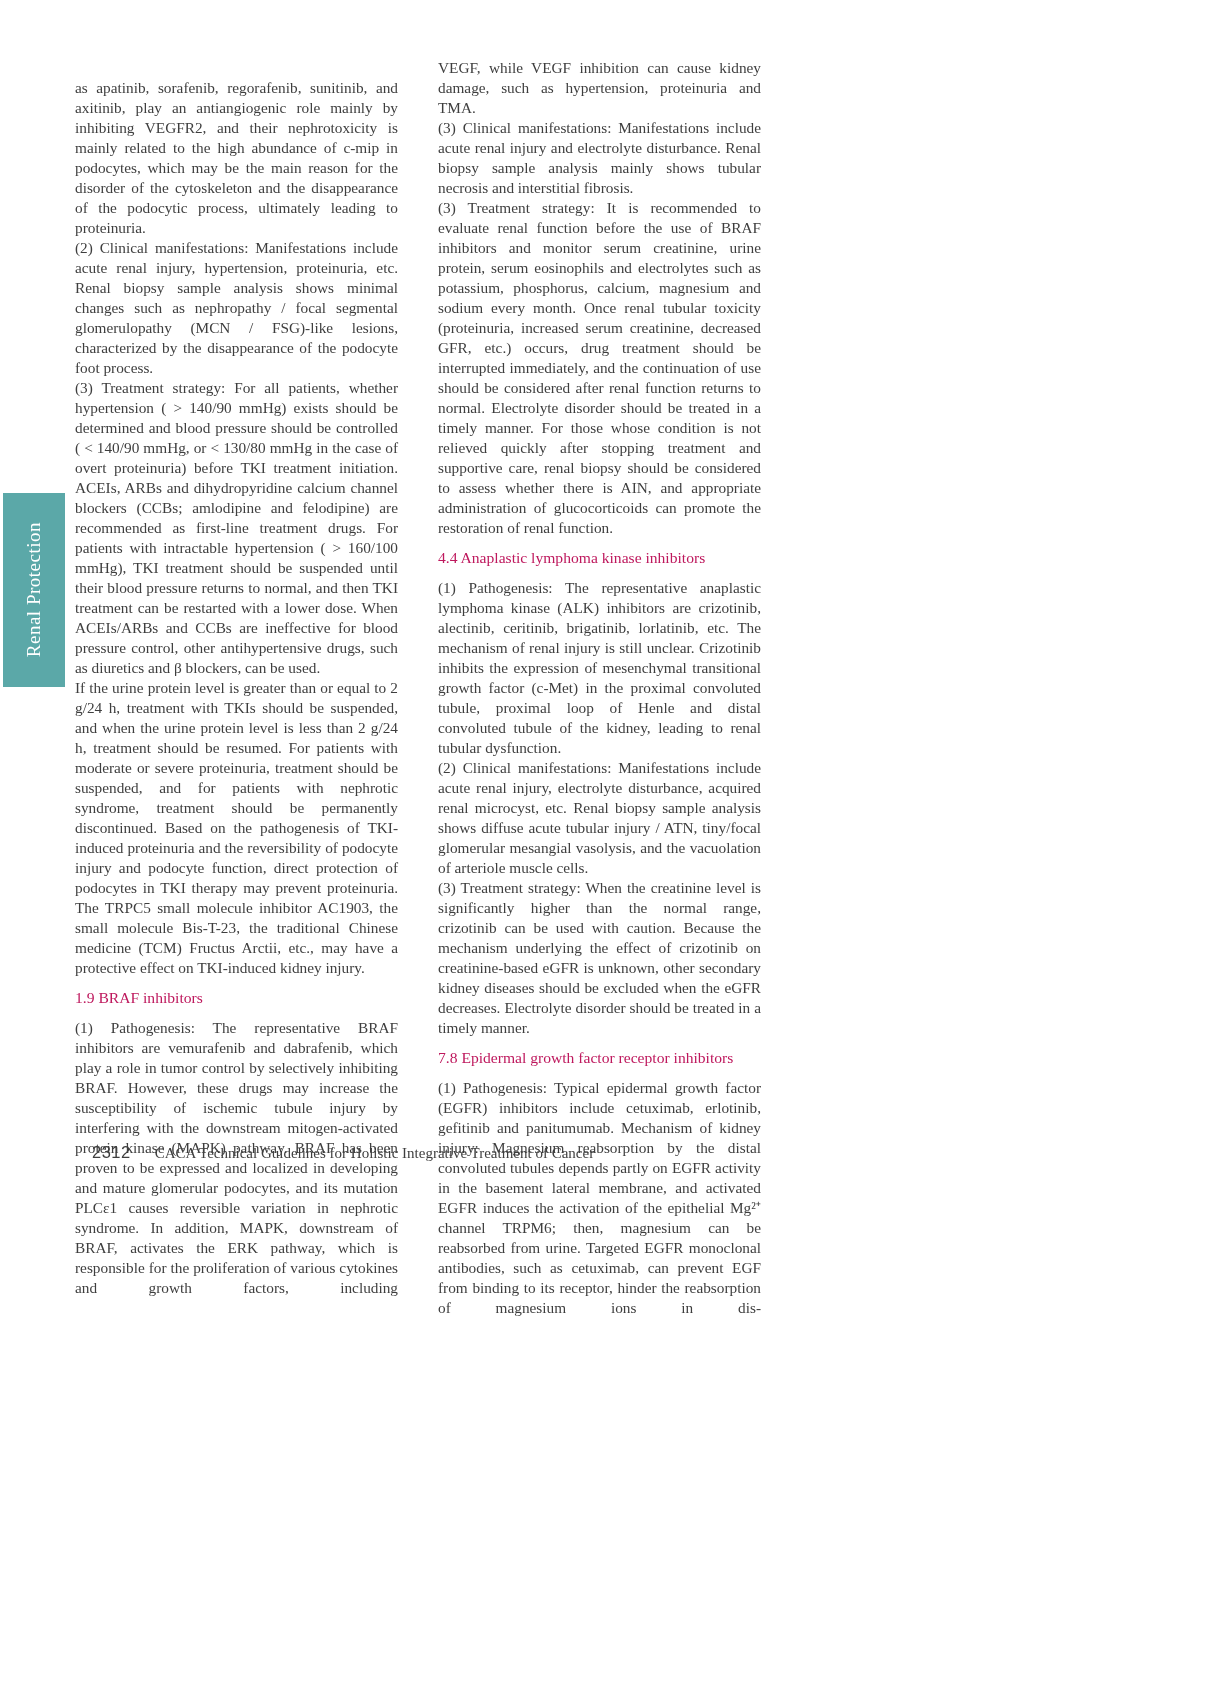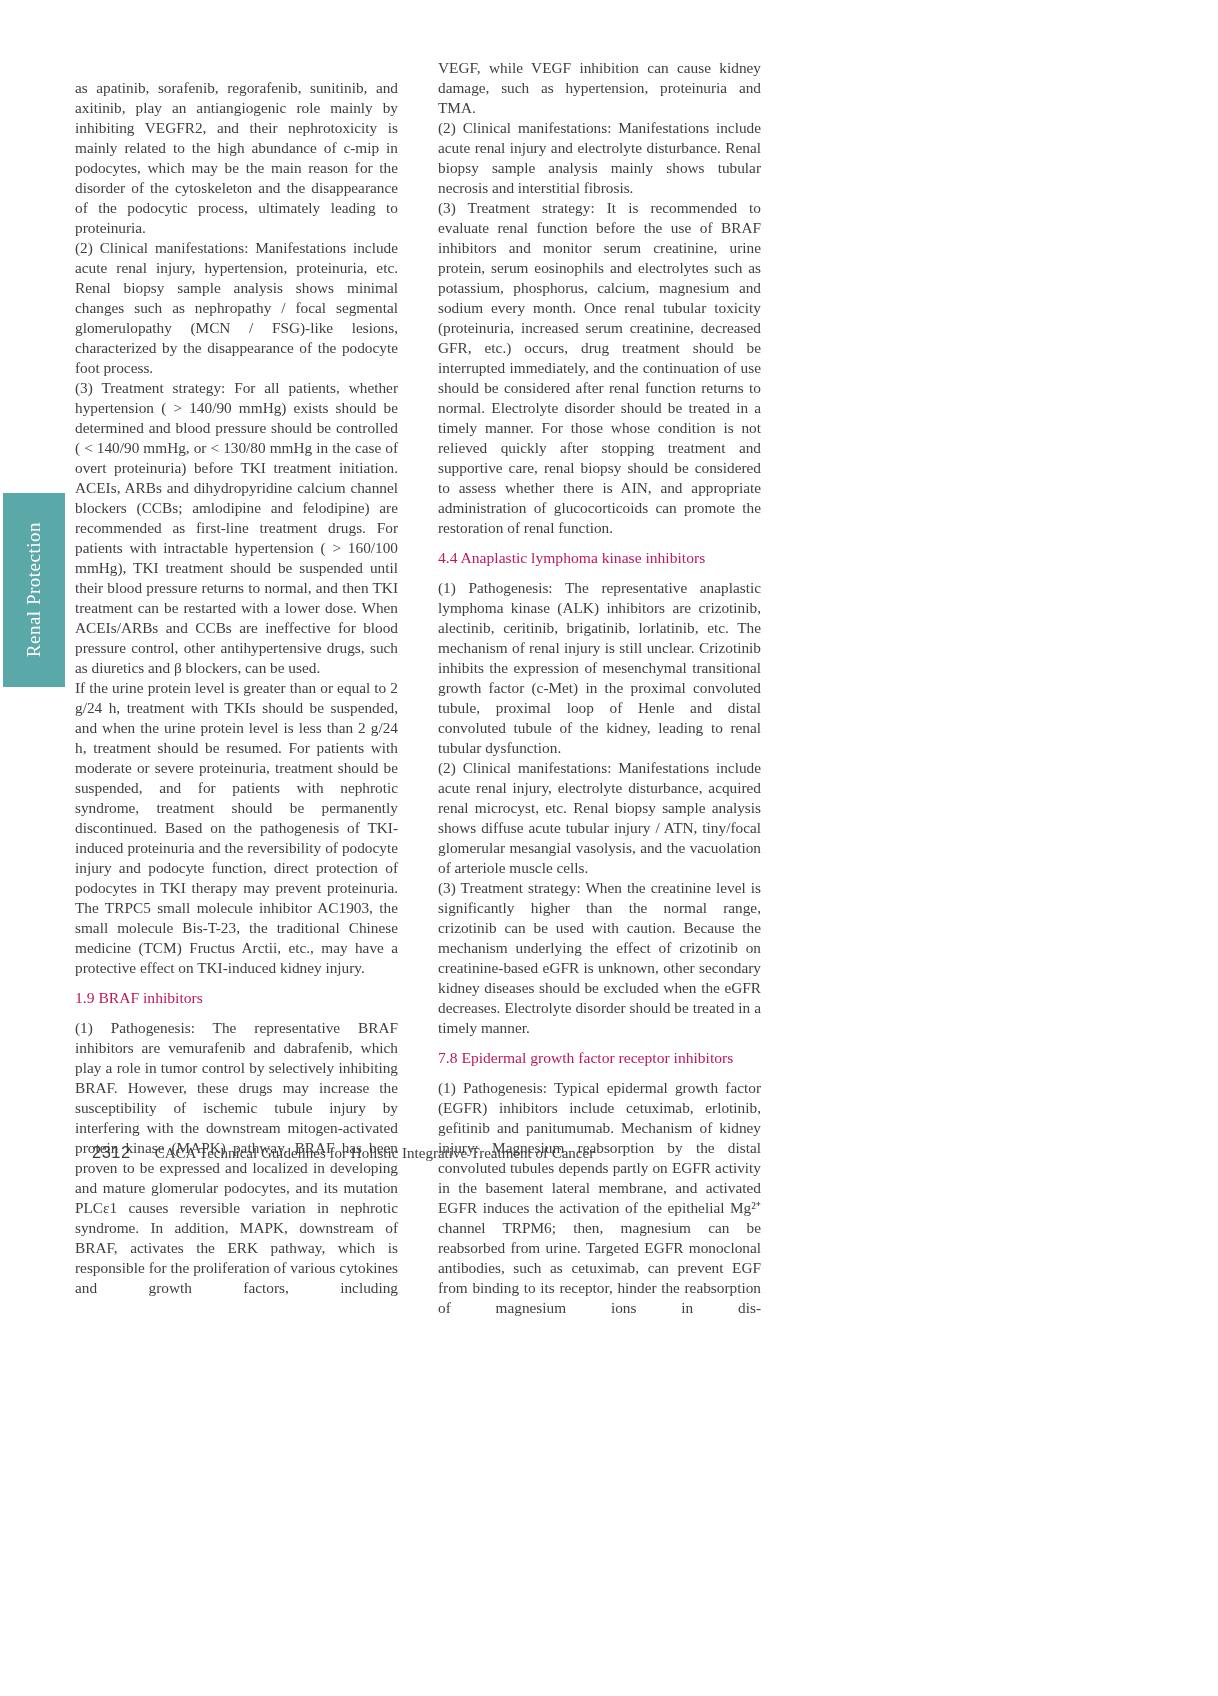--- a/index.html
+++ b/index.html
@@ -92,21 +92,21 @@
       <p class="para">as apatinib, sorafenib, regorafenib, sunitinib, and axitinib, play an antiangiogenic role mainly by inhibiting VEGFR2, and their nephrotoxicity is mainly related to the high abundance of c-mip in podocytes, which may be the main reason for the disorder of the cytoskeleton and the disappearance of the podocytic process, ultimately leading to proteinuria.</p>
       <p class="para">(2) Clinical manifestations: Manifestations include acute renal injury, hypertension, proteinuria, etc. Renal biopsy sample analysis shows minimal changes such as nephropathy / focal segmental glomerulopathy (MCN / FSG)-like lesions, characterized by the disappearance of the podocyte foot process.</p>
       <p class="para">(3) Treatment strategy: For all patients, whether hypertension ( &gt; 140/90 mmHg) exists should be determined and blood pressure should be controlled ( &lt; 140/90 mmHg, or &lt; 130/80 mmHg in the case of overt proteinuria) before TKI treatment initiation. ACEIs, ARBs and dihydropyridine calcium channel blockers (CCBs; amlodipine and felodipine) are recommended as first-line treatment drugs. For patients with intractable hypertension ( &gt; 160/100 mmHg), TKI treatment should be suspended until their blood pressure returns to normal, and then TKI treatment can be restarted with a lower dose. When ACEIs/ARBs and CCBs are ineffective for blood pressure control, other antihypertensive drugs, such as diuretics and β blockers, can be used.</p>
       <p class="para">If the urine protein level is greater than or equal to 2 g/24 h, treatment with TKIs should be suspended, and when the urine protein level is less than 2 g/24 h, treatment should be resumed. For patients with moderate or severe proteinuria, treatment should be suspended, and for patients with nephrotic syndrome, treatment should be permanently discontinued. Based on the pathogenesis of TKI-induced proteinuria and the reversibility of podocyte injury and podocyte function, direct protection of podocytes in TKI therapy may prevent proteinuria. The TRPC5 small molecule inhibitor AC1903, the small molecule Bis-T-23, the traditional Chinese medicine (TCM) Fructus Arctii, etc., may have a protective effect on TKI-induced kidney injury.</p>
       <h2 class="heading">1.9 BRAF inhibitors</h2>
       <p class="para cont-next">(1) Pathogenesis: The representative BRAF inhibitors are vemurafenib and dabrafenib, which play a role in tumor control by selectively inhibiting BRAF. However, these drugs may increase the susceptibility of ischemic tubule injury by interfering with the downstream mitogen-activated protein kinase (MAPK) pathway. BRAF has been proven to be expressed and localized in developing and mature glomerular podocytes, and its mutation PLCε1 causes reversible variation in nephrotic syndrome. In addition, MAPK, downstream of BRAF, activates the ERK pathway, which is responsible for the proliferation of various cytokines and growth factors, including</p>
     </section>
 
     <section class="col">
       <p class="para">VEGF, while VEGF inhibition can cause kidney damage, such as hypertension, proteinuria and TMA.</p>
-      <p class="para">(2) Clinical manifestations: Manifestations include acute renal injury and electrolyte disturbance. Renal biopsy sample analysis mainly shows tubular necrosis and interstitial fibrosis.</p>
+      <p class="para">(3) Clinical manifestations: Manifestations include acute renal injury and electrolyte disturbance. Renal biopsy sample analysis mainly shows tubular necrosis and interstitial fibrosis.</p>
       <p class="para">(3) Treatment strategy: It is recommended to evaluate renal function before the use of BRAF inhibitors and monitor serum creatinine, urine protein, serum eosinophils and electrolytes such as potassium, phosphorus, calcium, magnesium and sodium every month. Once renal tubular toxicity (proteinuria, increased serum creatinine, decreased GFR, etc.) occurs, drug treatment should be interrupted immediately, and the continuation of use should be considered after renal function returns to normal. Electrolyte disorder should be treated in a timely manner. For those whose condition is not relieved quickly after stopping treatment and supportive care, renal biopsy should be considered to assess whether there is AIN, and appropriate administration of glucocorticoids can promote the restoration of renal function.</p>
       <h2 class="heading">4.4 Anaplastic lymphoma kinase inhibitors</h2>
       <p class="para">(1) Pathogenesis: The representative anaplastic lymphoma kinase (ALK) inhibitors are crizotinib, alectinib, ceritinib, brigatinib, lorlatinib, etc. The mechanism of renal injury is still unclear. Crizotinib inhibits the expression of mesenchymal transitional growth factor (c-Met) in the proximal convoluted tubule, proximal loop of Henle and distal convoluted tubule of the kidney, leading to renal tubular dysfunction.</p>
       <p class="para">(2) Clinical manifestations: Manifestations include acute renal injury, electrolyte disturbance, acquired renal microcyst, etc. Renal biopsy sample analysis shows diffuse acute tubular injury / ATN, tiny/focal glomerular mesangial vasolysis, and the vacuolation of arteriole muscle cells.</p>
       <p class="para">(3) Treatment strategy: When the creatinine level is significantly higher than the normal range, crizotinib can be used with caution. Because the mechanism underlying the effect of crizotinib on creatinine-based eGFR is unknown, other secondary kidney diseases should be excluded when the eGFR decreases. Electrolyte disorder should be treated in a timely manner.</p>
       <h2 class="heading">7.8 Epidermal growth factor receptor inhibitors</h2>
       <p class="para cont-next">(1) Pathogenesis: Typical epidermal growth factor (EGFR) inhibitors include cetuximab, erlotinib, gefitinib and panitumumab. Mechanism of kidney injury: Magnesium reabsorption by the distal convoluted tubules depends partly on EGFR activity in the basement lateral membrane, and activated EGFR induces the activation of the epithelial Mg²⁺ channel TRPM6; then, magnesium can be reabsorbed from urine. Targeted EGFR monoclonal antibodies, such as cetuximab, can prevent EGF from binding to its receptor, hinder the reabsorption of magnesium ions in dis-</p>
     </section>
 
   </main>

